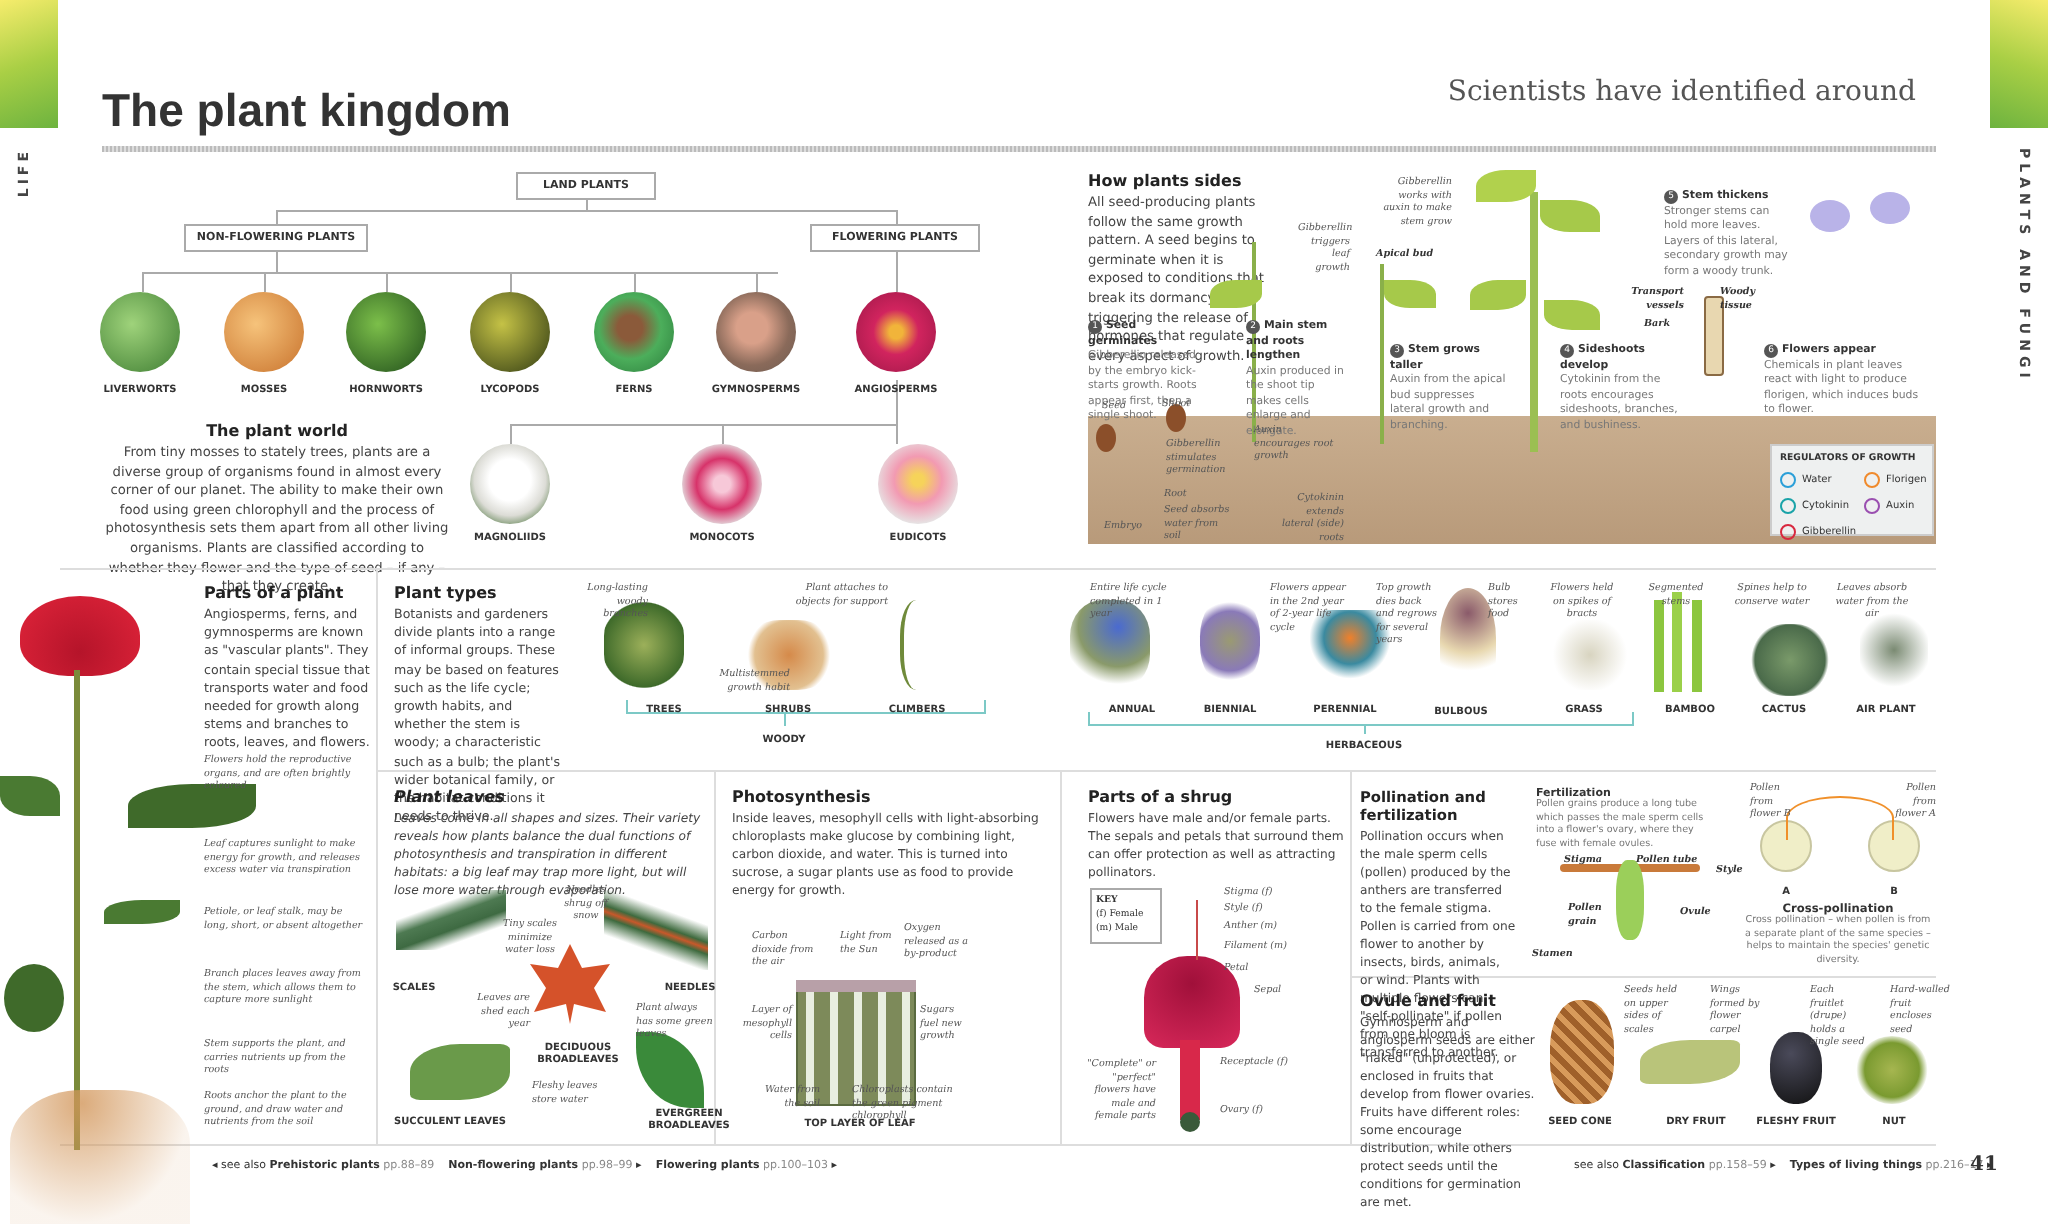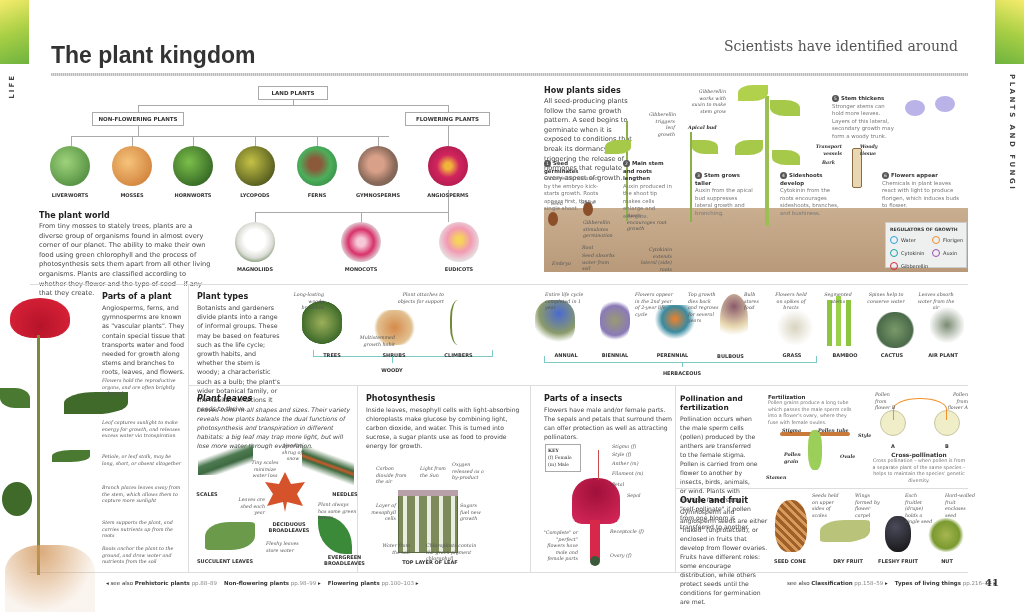--- a/index.html
+++ b/index.html
@@ -92,21 +92,21 @@
 <div class="ln" style="left:317px;top:136px;width:1px;height:10px;"></div>
 <div class="ln" style="left:378px;top:136px;width:1px;height:10px;"></div>
 
 <div class="circle" style="left:235px;top:222px;background:radial-gradient(circle at 50% 45%, #fff 35%, #dcdcd6 60%, #3e6a2e 90%);"></div>
 <div class="clabel" style="left:225px;top:266px;">MAGNOLIIDS</div>
 <div class="circle" style="left:341px;top:222px;background:radial-gradient(circle at 50% 50%, #f7c8d8 15%, #d7336a 45%, #e4e4e4 75%);"></div>
 <div class="clabel" style="left:331px;top:266px;">MONOCOTS</div>
 <div class="circle" style="left:439px;top:222px;background:radial-gradient(circle at 50% 45%, #f6d35a 10%, #f29ab2 40%, #e6e6e6 75%);"></div>
 <div class="clabel" style="left:429px;top:266px;">EUDICOTS</div>
 
-<div class="abs" style="left:39px;top:211px;width:175px;">
+<div class="abs" style="left:51px;top:211px;width:175px;text-align:center;">
   <h3>The plant world</h3>
   <div class="para">From tiny mosses to stately trees, plants are a diverse group of organisms found in almost every corner of our planet. The ability to make their own food using green chlorophyll and the process of photosynthesis sets them apart from all other living organisms. Plants are classified according to whether they flower and the type of seed – if any – that they create.</div>
 </div>
 
 <div class="abs" style="left:544px;top:86px;width:92px;">
   <h3>How plants sides</h3>
   <div class="para">All seed-producing plants follow the same growth pattern. A seed begins to germinate when it is exposed to conditions that break its dormancy, triggering the release of hormones that regulate every aspect of growth.</div>
 </div>
 
 <div class="soil" style="left:544px;top:208px;width:424px;height:64px;background:linear-gradient(#c9ae8f,#b89a7a);"></div>
@@ -304,21 +304,21 @@
 <div class="abs it" style="left:376px;top:466px;width:32px;">Carbon dioxide from the air</div>
 <div class="abs it" style="left:420px;top:466px;width:26px;">Light from the Sun</div>
 <div class="abs it" style="left:452px;top:462px;width:32px;">Oxygen released as a by-product</div>
 <div class="abs it" style="left:370px;top:503px;width:26px;text-align:right;">Layer of mesophyll cells</div>
 <div class="abs it" style="left:460px;top:503px;width:24px;">Sugars fuel new growth</div>
 <div class="abs it" style="left:378px;top:543px;width:32px;text-align:right;">Water from the soil</div>
 <div class="abs it" style="left:426px;top:543px;width:58px;">Chloroplasts contain the green pigment chlorophyll</div>
 <div class="abs cap" style="left:395px;top:559px;width:70px;">TOP LAYER OF LEAF</div>
 
 <div class="abs" style="left:544px;top:394px;width:128px;">
-  <h3>Parts of a insects</h3>
+  <h3>Parts of a shrug</h3>
   <div class="para" style="font-size:6.1px;line-height:9px;">Flowers have male and/or female parts. The sepals and petals that surround them can offer protection as well as attracting pollinators.</div>
 </div>
 <div class="abs" style="left:545px;top:444px;width:36px;height:28px;border:1px solid #aaa;padding:2px;font-family:'DejaVu Serif',serif;font-size:4.6px;line-height:7px;">
   <div style="font-weight:bold;">KEY</div>
   <div>(f)  Female</div>
   <div>(m)  Male</div>
 </div>
 <div class="abs" style="left:572px;top:478px;width:48px;height:46px;border-radius:45% 45% 20% 20%;background:radial-gradient(circle at 50% 30%, #a0103a, #d8285a);"></div>
 <div class="abs" style="left:590px;top:520px;width:10px;height:40px;background:#d8284a;"></div>
 <div class="abs" style="left:590px;top:556px;width:10px;height:10px;border-radius:50%;background:#3a5a3a;"></div>

